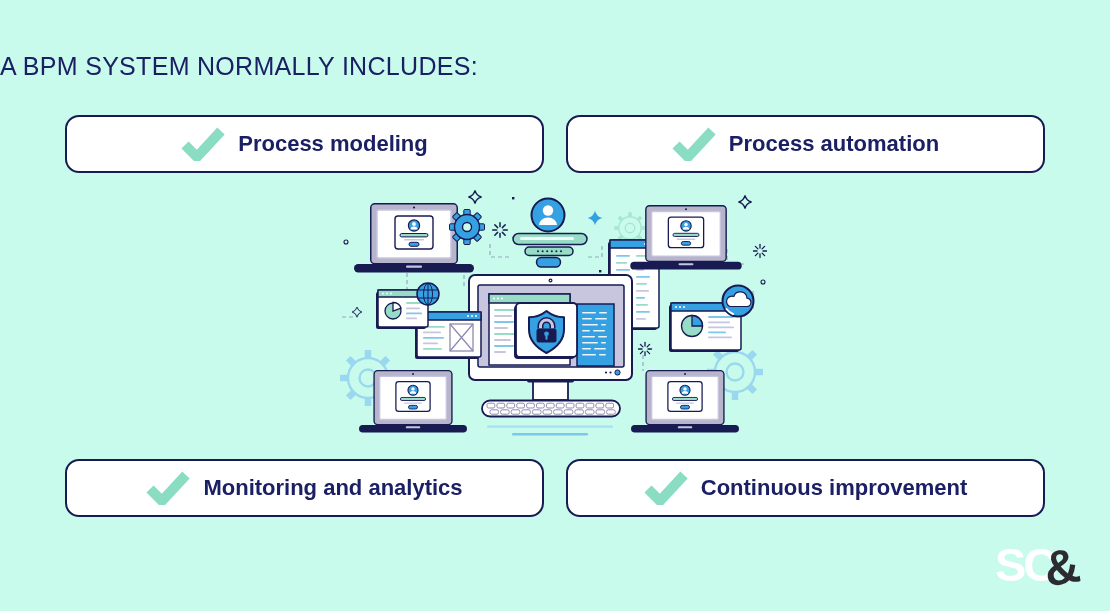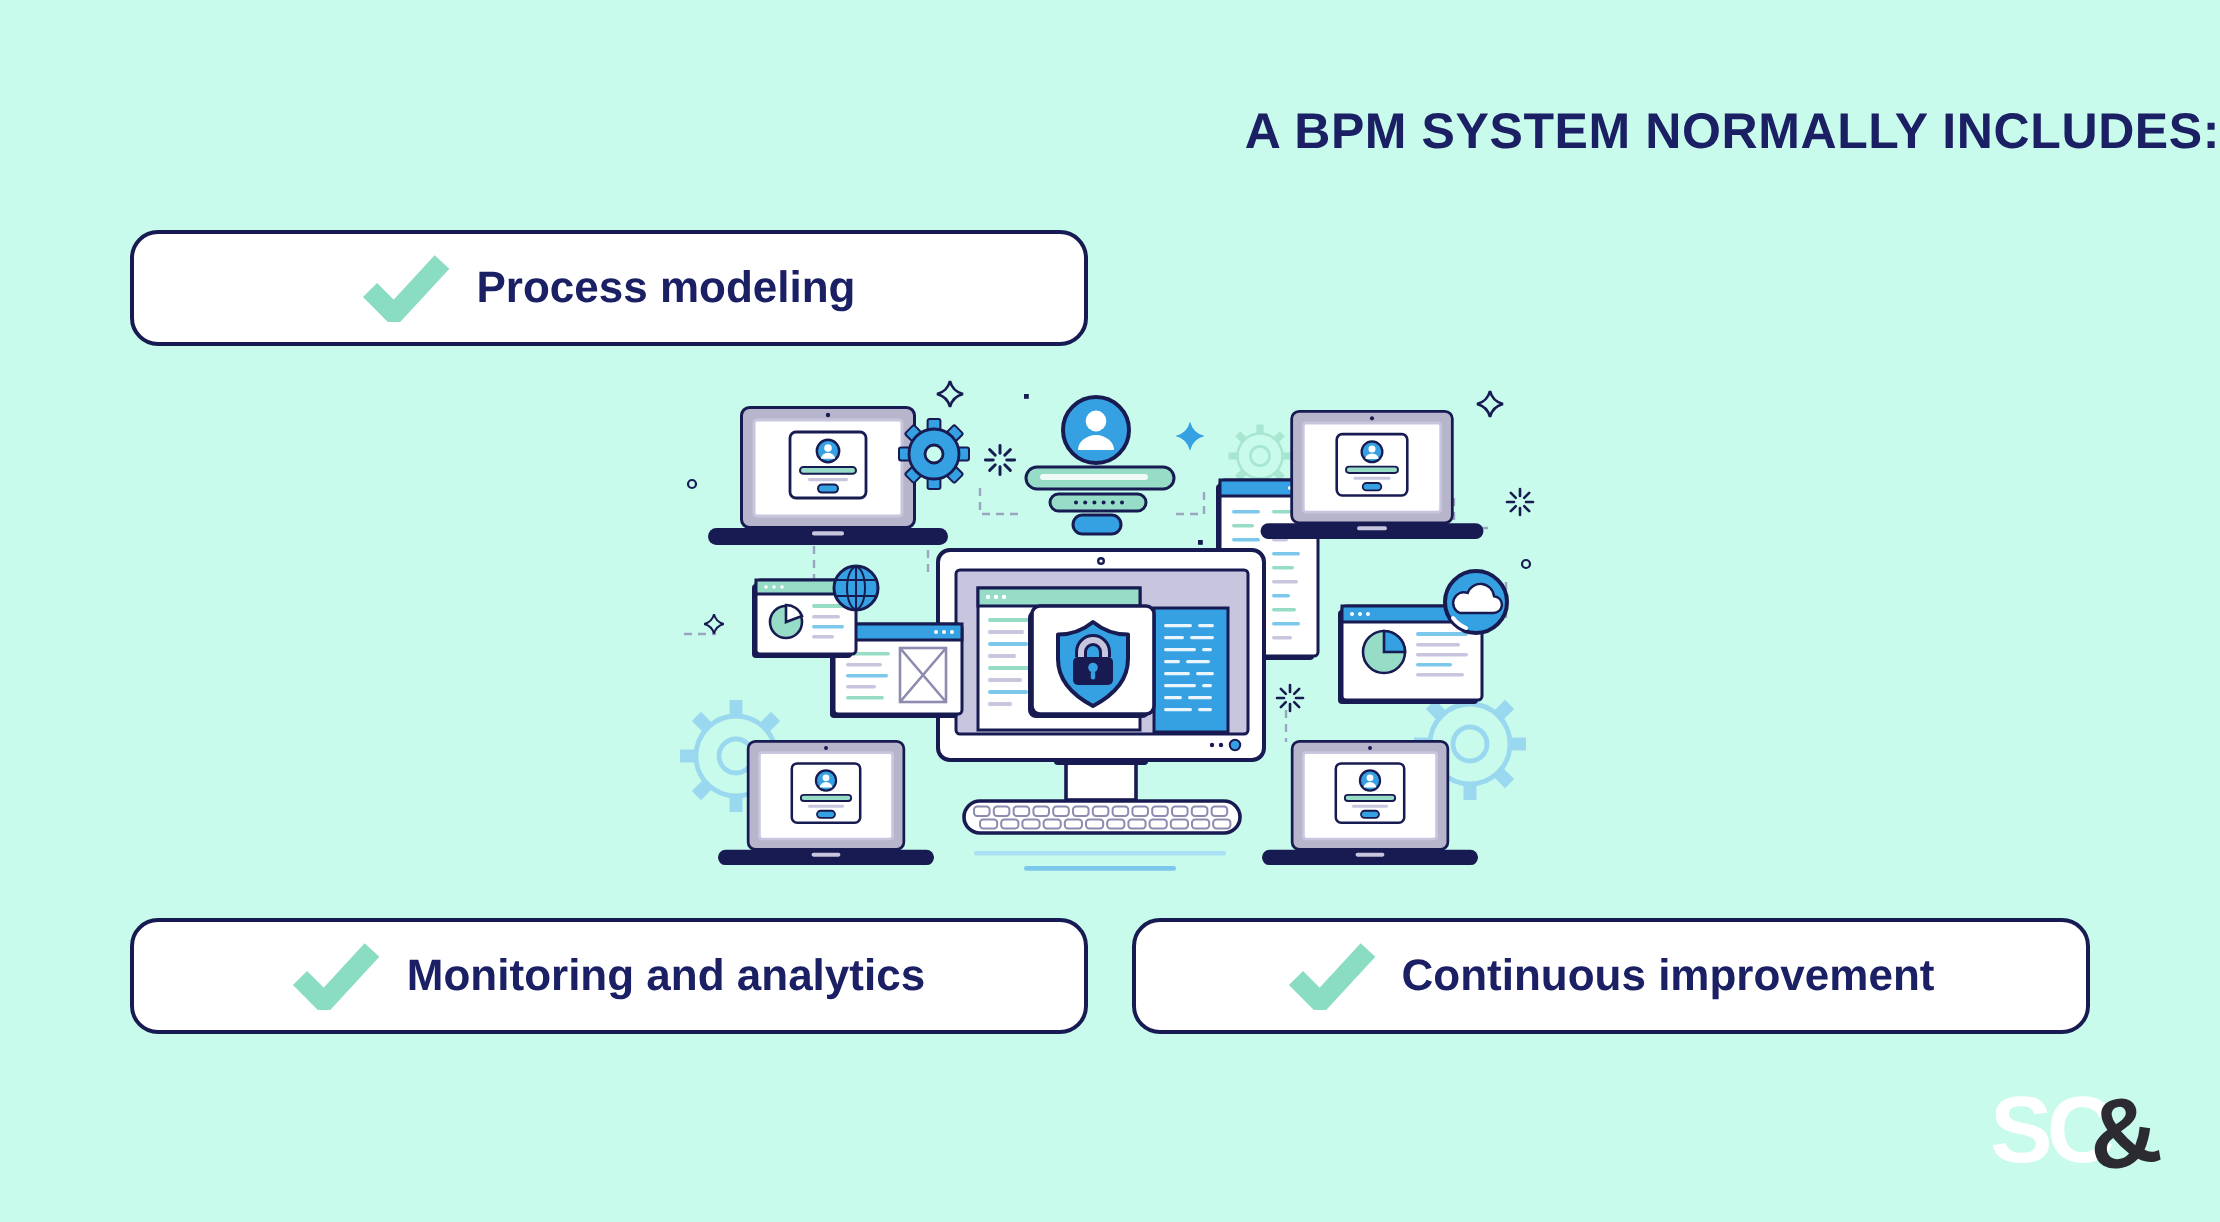--- a/index.html
+++ b/index.html
@@ -4,22 +4,22 @@
 <style>
   :root{
     --bg:#c9fbec; --navy:#171b52; --text:#1b2065; --check:#8adcc2; --blue:#35a0e2;
     --teal:#96dcc6; --lavender:#c8c5de; --frame:#b7b5cb; --line-blue:#7cc8ec;
     --line-light:#a9dff2; --outline-blue:#9ad8f0; --outline-mint:#a9e6d1;
     --dash:#9aa6c0; --amp:#2b2b31; --key:#8d8bb0;
   }
   *{margin:0;padding:0;box-sizing:border-box;}
   body{font-family:"Liberation Sans",sans-serif;}
   .stage{position:relative;width:1110px;height:611px;background:var(--bg);overflow:hidden;}
-  .title{position:absolute;top:52px;left:0;width:100%;text-align:right;
-         font-size:25px;font-weight:700;letter-spacing:.3px;color:var(--text);}
+  .title{position:absolute;top:52px;left:0;width:100%;text-align:left;
+         font-size:25px;font-weight:400;letter-spacing:.3px;color:var(--text);}
   .feature{position:absolute;width:479px;height:58px;background:#fff;border:2px solid var(--navy);
            border-radius:14px;display:flex;align-items:center;justify-content:center;gap:13px;}
   .feature .lbl{font-size:22px;font-weight:700;color:var(--text);white-space:nowrap;}
   .f1{left:65px;top:115px}.f2{left:566px;top:115px}.f3{left:65px;top:459px}.f4{left:566px;top:459px}
   .check{flex:0 0 auto;}
   .illus{position:absolute;left:340px;top:185px;width:430px;height:260px;}
   .logo{position:absolute;left:995px;top:541px;display:flex;align-items:flex-start;line-height:1;}
   .logo .sc{color:#fff;font-size:47px;font-weight:700;letter-spacing:-3px;}
   .logo .amp{color:var(--amp);font-size:49px;font-weight:700;margin-left:-10px;margin-top:2px;
              display:inline-block;transform:rotate(-10deg);}
@@ -35,20 +35,26 @@
 
 <div class="stage">
 
   <h1 class="title">A BPM SYSTEM NORMALLY INCLUDES:</h1>
 
   <div class="feature f1">
     <svg class="check" width="44" height="34" viewBox="0 0 44 34">
       <path d="M4,18 L16,30 L40,4" fill="none" stroke="var(--check)" stroke-width="10"></path>
     </svg>
     <span class="lbl">Process modeling</span>
+  </div>
+  <div class="feature f2">
+    <svg class="check" width="44" height="34" viewBox="0 0 44 34">
+      <path d="M4,18 L16,30 L40,4" fill="none" stroke="var(--check)" stroke-width="10"></path>
+    </svg>
+    <span class="lbl">Process automation</span>
   </div>
   <div class="feature f4">
     <svg class="check" width="44" height="34" viewBox="0 0 44 34">
       <path d="M4,18 L16,30 L40,4" fill="none" stroke="var(--check)" stroke-width="10"></path>
     </svg>
     <span class="lbl">Continuous improvement</span>
   </div>
   <div class="feature f3">
     <svg class="check" width="44" height="34" viewBox="0 0 44 34">
       <path d="M4,18 L16,30 L40,4" fill="none" stroke="var(--check)" stroke-width="10"></path>

